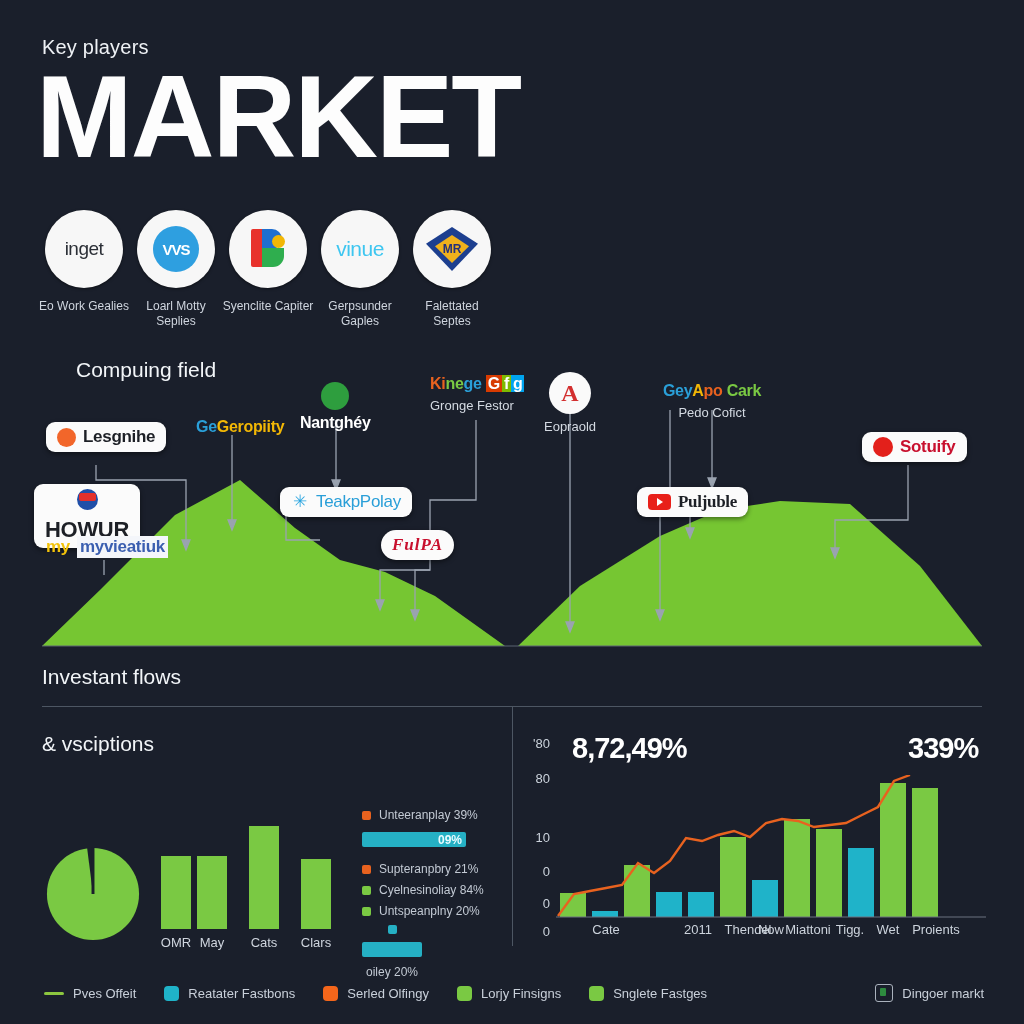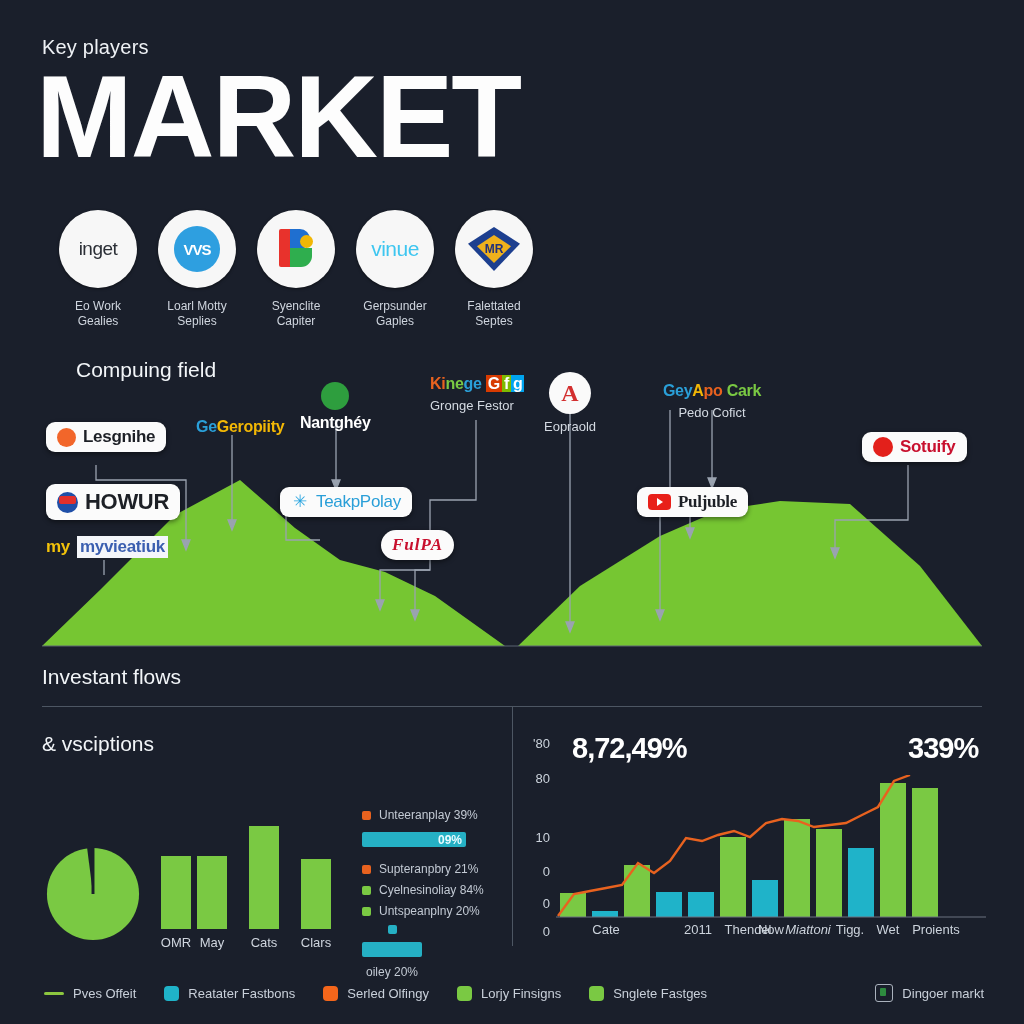--- a/index.html
+++ b/index.html
@@ -16,21 +16,21 @@
   
   .eyebrow{position:absolute;left:42px;top:36px;font-size:20px;color:#eef1f5;letter-spacing:.2px;}
   .bigtitle{
     position:absolute;left:36px;top:62px;
     font-size:116px;line-height:110px;font-weight:bold;
     letter-spacing:-2px;color:#fdfdfd;
   }
 
   
   .logorow{position:absolute;left:38px;top:210px;width:460px;display:flex;gap:0px;}
-  .logocell{width:92px;display:flex;flex-direction:column;align-items:center;margin-left:21px;}
+  .logocell{width:92px;display:flex;flex-direction:column;align-items:center;}
   .logodisc{
     width:78px;height:78px;border-radius:50%;
     background:#f7f7f7;display:flex;align-items:center;justify-content:center;
     box-shadow:0 1px 3px rgba(0,0,0,.5);overflow:hidden;
   }
   .logo-txt{font-size:19px;color:#2b2f36;letter-spacing:-.5px;}
   .logo-ps{position:relative;width:46px;height:40px;}
   .ps-a{position:absolute;left:6px;top:0;width:14px;height:38px;background:#e8322c;border-radius:2px;}
   .ps-b{position:absolute;left:17px;top:0;width:20px;height:20px;background:#1f6fd0;border-radius:0 10px 10px 0;}
   .ps-c{position:absolute;left:17px;top:19px;width:22px;height:19px;background:#2fae4e;border-radius:0 0 11px 0;}
@@ -210,21 +210,21 @@
       <span style="color:#2a9fd8;">Gey</span><span style="color:#f2b705;">A</span><span style="color:#e8621f;">po</span> <span style="color:#7ac943;">Cark</span>
     </div>
     <div class="fl-sub">Pedo Cofict</div>
   </div>
 
   <div class="pill" style="left:46px;top:422px;">
     <span class="dot-emoji"></span>
     <span class="pill-label">Lesgnihe</span>
   </div>
 
-  <div class="pill" style="left:46px;top:484px;">
+  <div class="pill" style="left:34px;top:484px;flex-direction:column;">
     <span class="howur-mark"></span>
     <span class="pill-label" style="font-size:22px;">HOWUR</span>
   </div>
 
   <div class="pill" style="left:46px;top:533px;background:transparent;box-shadow:none;padding:3px 0;">
     <span class="pill-label" style="color:#f2c20a;">my</span>
     <span class="pill-label" style="background:#f4f6fa;color:#3b5fb0;padding:1px 3px;">myvieatiuk</span>
   </div>
 
   <div class="pill" style="left:280px;top:487px;">
@@ -319,21 +319,21 @@
       <rect x="356" y="13" width="26" height="129" fill="#7ac943"></rect>
     </g>
     <polyline points="2,141 18,119 34,116 50,113 66,110 82,88 98,98 114,86 130,63 146,66 162,60 178,56 194,62 210,48 226,44 242,46 258,52 274,50 290,48 306,40 322,32 338,6 354,0" fill="none" stroke="#e8621f" stroke-width="2.4"></polyline>
     <line x1="0" y1="142" x2="430" y2="142" stroke="#6b7380" stroke-width="1.2"></line>
   </svg>
 
   <div class="xtick" style="left:578px;top:922px;width:56px;">Cate</div>
   <div class="xtick" style="left:670px;top:922px;width:56px;">2011</div>
   <div class="xtick" style="left:715px;top:922px;width:66px;">Thendel</div>
   <div class="xtick" style="left:738px;top:922px;width:66px;">Now</div>
-  <div class="xtick" style="left:775px;top:922px;width:66px;font-style:italic;">Miattoni</div>
+  <div class="xtick" style="left:775px;top:922px;width:66px;">Miattoni</div>
   <div class="xtick" style="left:827px;top:922px;width:46px;">Tigg.</div>
   <div class="xtick" style="left:865px;top:922px;width:46px;">Wet</div>
   <div class="xtick" style="left:903px;top:922px;width:66px;">Proients</div>
 
   <div class="flegend">
     <div class="fl-item">
       <span class="fl-line"></span>
       <span>Pves Offeit</span>
     </div>
     <div class="fl-item">

